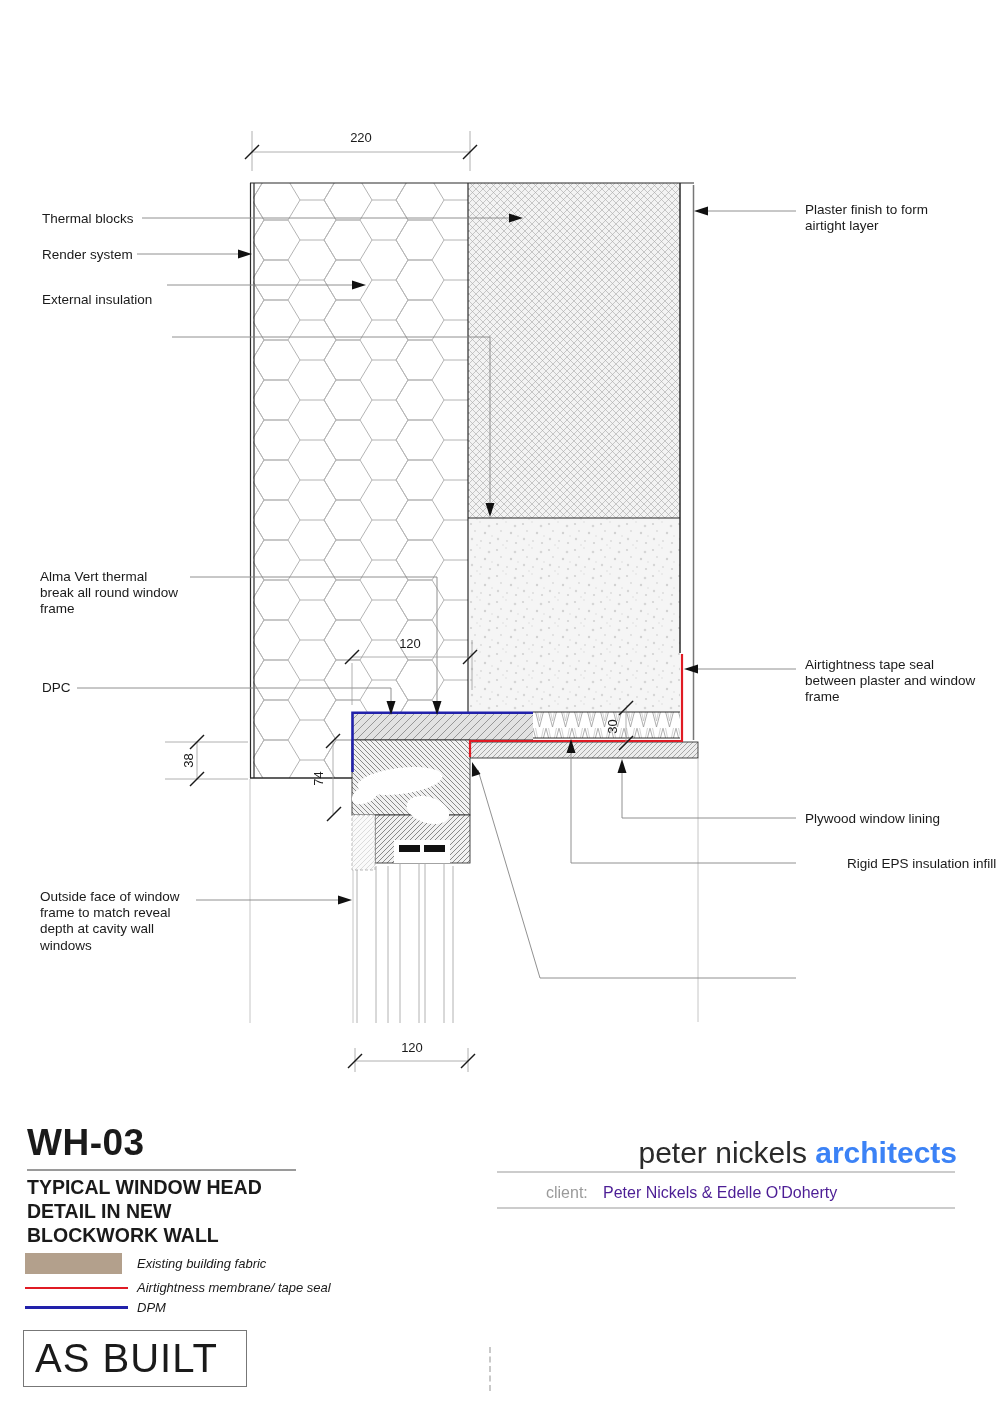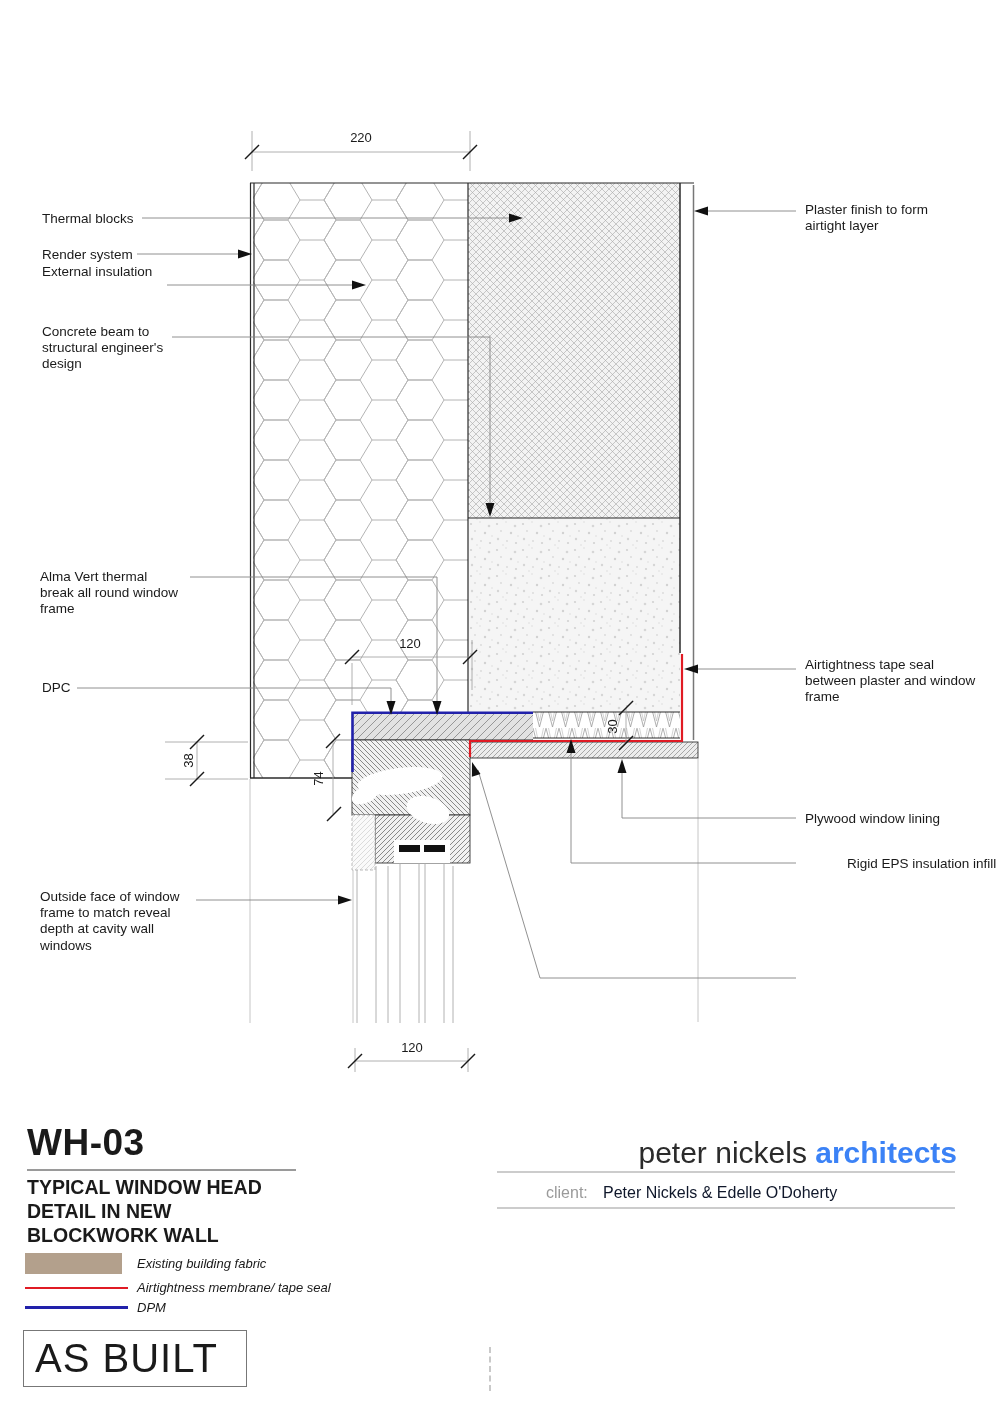--- a/index.html
+++ b/index.html
@@ -17,21 +17,21 @@
   .legend-swatch{position:absolute;left:25px;top:1253px;width:97px;height:21px;background:#b3a08c;}
   .legend-red{position:absolute;left:25px;top:1287px;width:103px;height:2px;background:#e01b24;}
   .legend-blue{position:absolute;left:25px;top:1306px;width:103px;height:3px;background:#2121aa;}
   .legend-lbl{position:absolute;left:137px;font-size:13px;font-style:italic;}
   .asbuilt{position:absolute;left:23px;top:1330px;width:211px;height:55px;border:1px solid #777;
            font-size:40px;font-weight:normal;line-height:55px;padding-left:11px;letter-spacing:1px;}
   .firm{position:absolute;left:500px;top:1136px;width:457px;text-align:right;font-size:30px;}
   .firm .black{color:#2b2b2b;}
   .firm .gray{color:#3b82f6;font-weight:bold;}
   .client-label{position:absolute;left:546px;top:1184px;font-size:16px;color:#9a9a9a;}
-  .client-name{position:absolute;left:603px;top:1184px;font-size:16px;color:#0f172a;}
+  .client-name{position:absolute;left:603px;top:1184px;font-size:16px;color:#4c1d95;}
   .dash-mark{position:absolute;left:489px;top:1347px;width:0;height:44px;border-left:2px dashed #c9c9c9;}
 </style>
 </head>
 <body>
 
 <div class="sheet">
 
 <svg class="linework" width="1000" height="1427" viewBox="0 0 1000 1427">
   <defs>
     <pattern id="hex" width="72" height="40" patternUnits="userSpaceOnUse">
@@ -219,24 +219,21 @@
 
 <div class="dim" style="left:331px;top:130px;">220</div>
 <div class="dim" style="left:380px;top:636px;">120</div>
 <div class="dim dim-rot" style="left:158px;top:753px;">38</div>
 <div class="dim dim-rot" style="left:288px;top:771px;">74</div>
 <div class="dim dim-rot" style="left:582px;top:719px;">30</div>
 <div class="dim" style="left:382px;top:1040px;">120</div>
 
 <div class="lbl" style="left:42px;top:211px;">Thermal blocks</div>
 <div class="lbl" style="left:42px;top:247px;">Render system</div>
-<div class="lbl" style="left:42px;top:264px;text-align:right;">External insulation</div>
-<div class="lbl" style="left:42px;top:324px;">Concrete beam to
-structural engineer's
-design</div>
+<div class="lbl" style="left:42px;top:292px;text-align:right;">External insulation</div>
 <div class="lbl" style="left:40px;top:569px;">Alma Vert thermal
 break all round window
 frame</div>
 <div class="lbl" style="left:42px;top:680px;">DPC</div>
 <div class="lbl" style="left:40px;top:889px;">Outside face of window
 frame to match reveal
 depth at cavity wall
 windows</div>
 
 <div class="lbl" style="left:805px;top:202px;">Plaster finish to form

